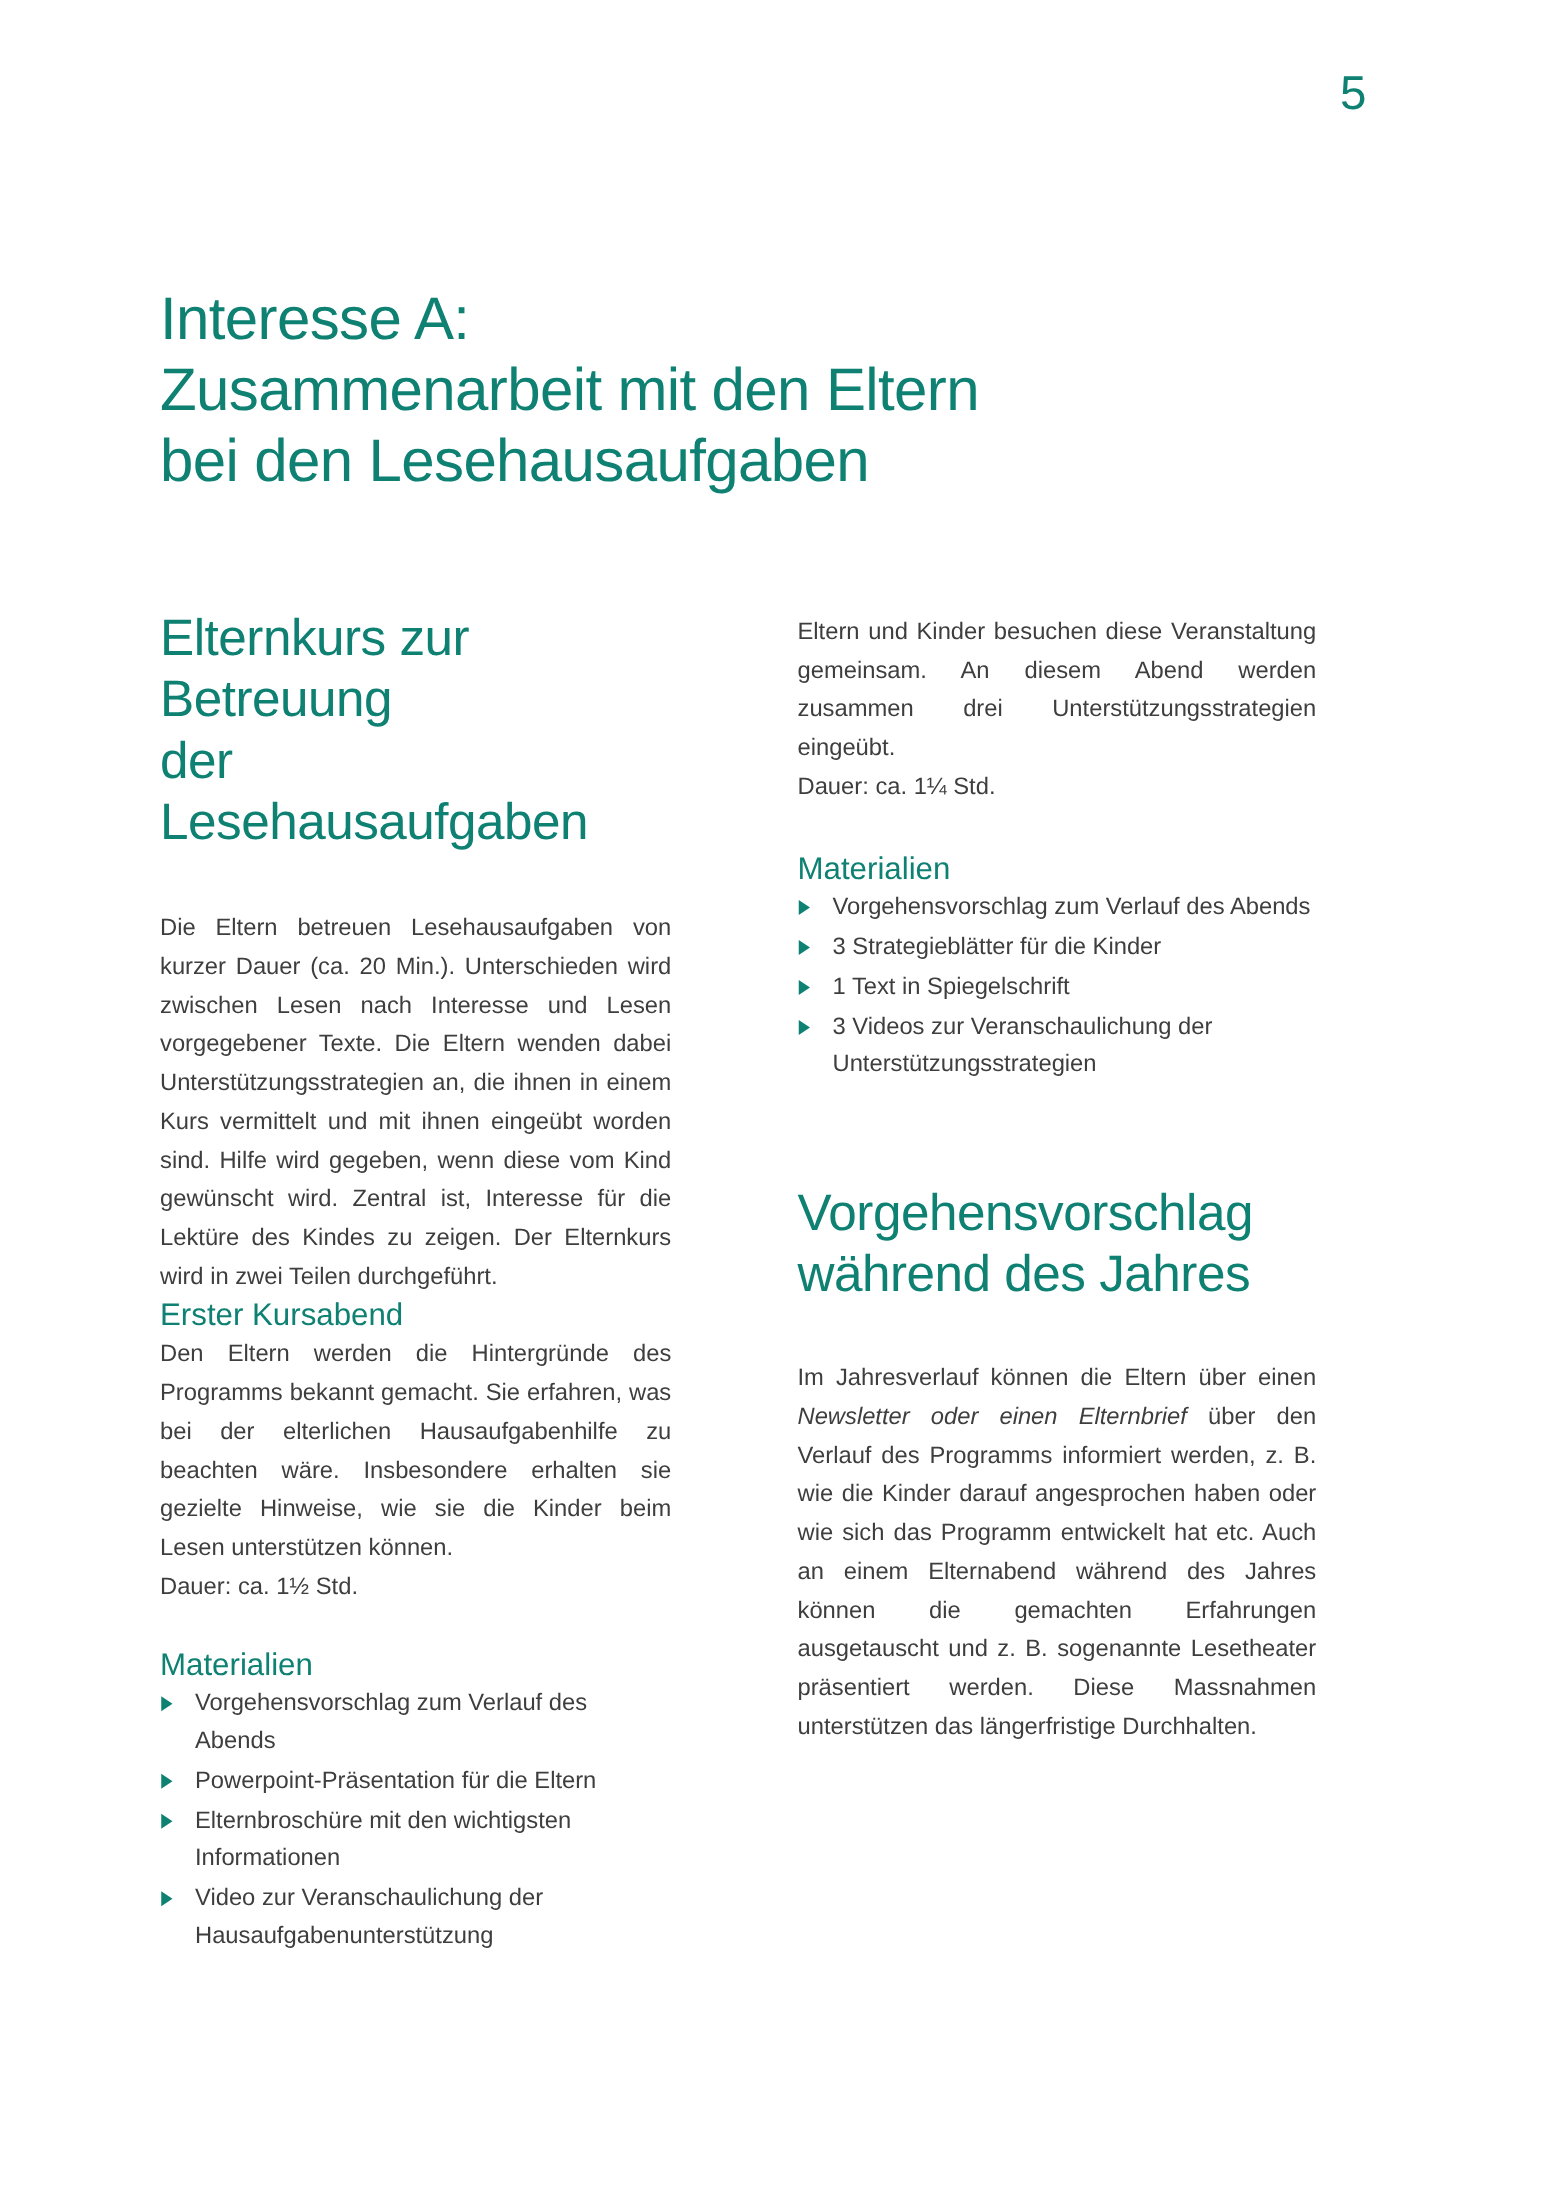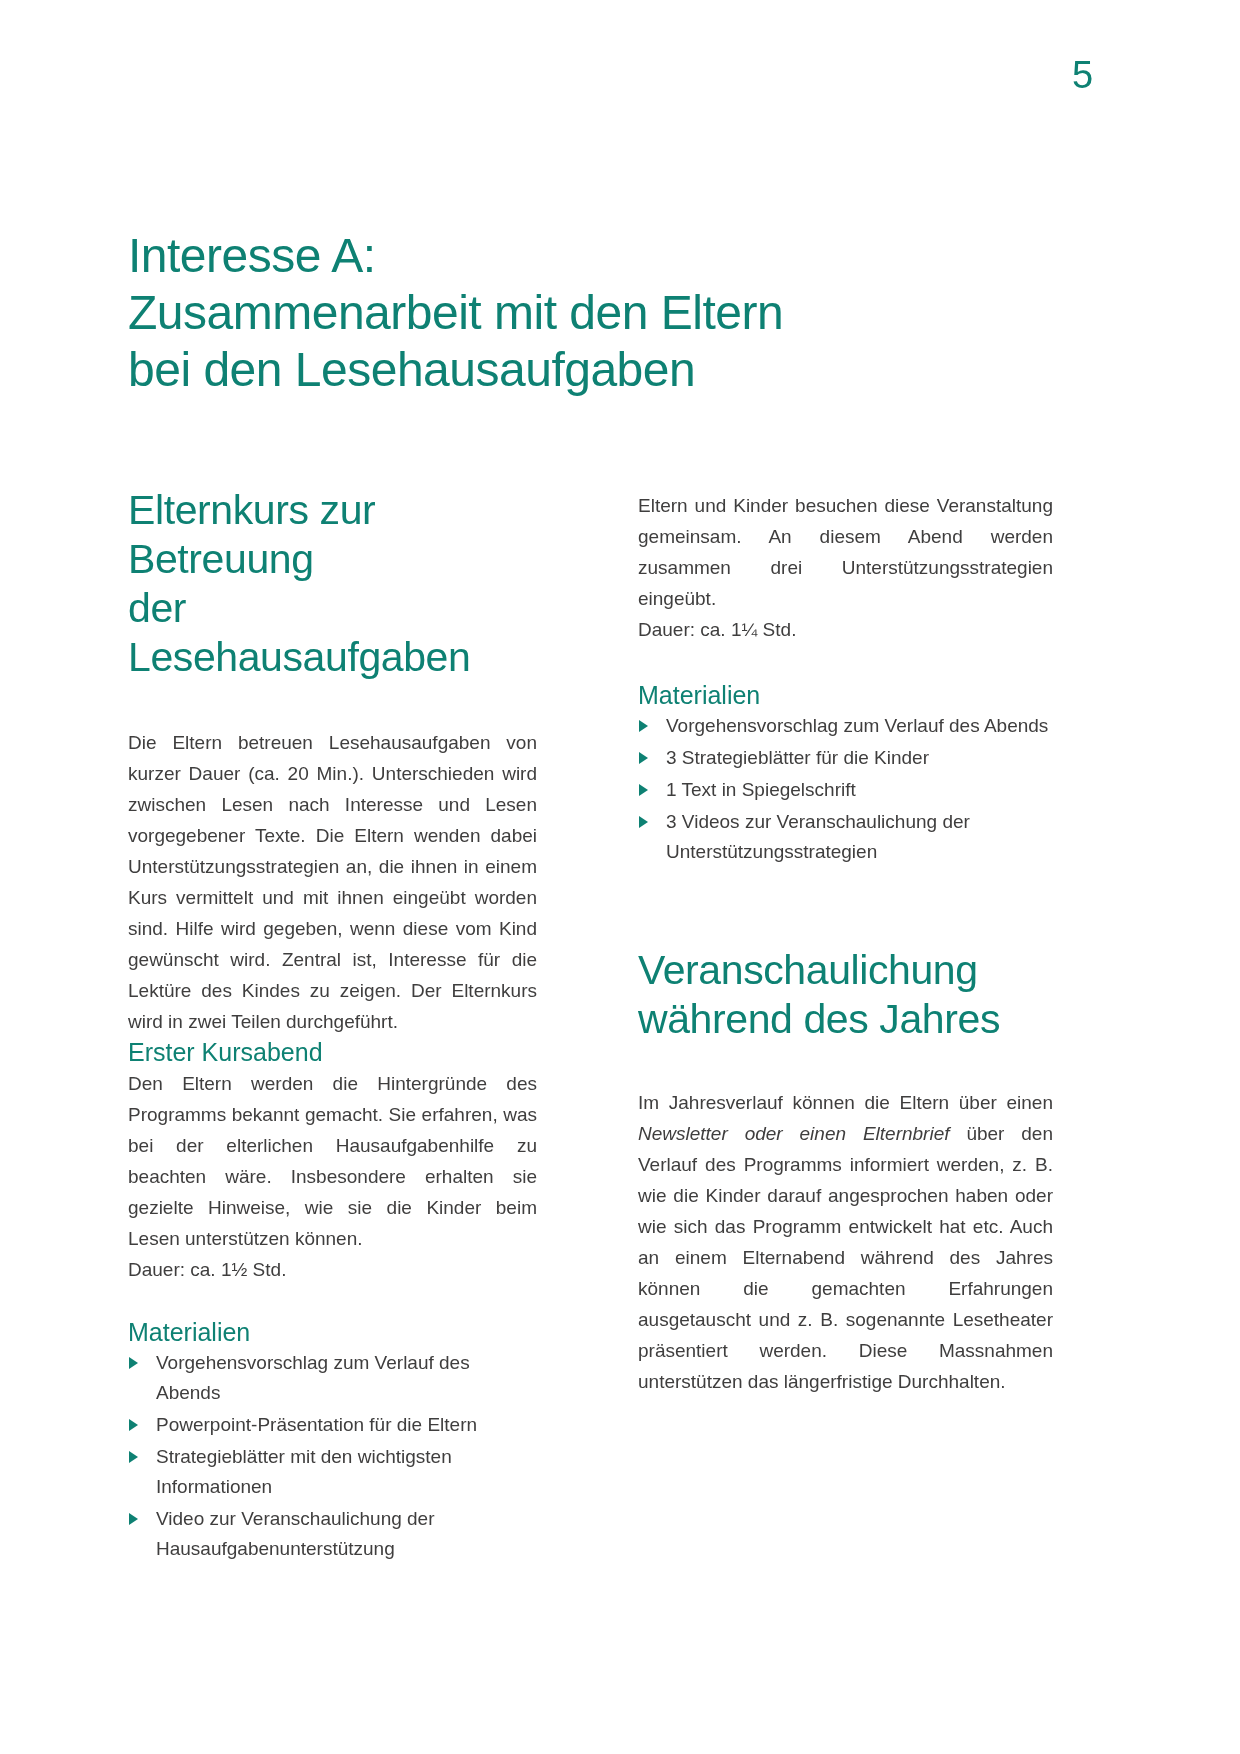--- a/index.html
+++ b/index.html
@@ -139,21 +139,21 @@
           <li class="bullet-item">
             <span class="bullet-arrow"></span>
             <span>Vorgehensvorschlag zum Verlauf des Abends</span>
           </li>
           <li class="bullet-item">
             <span class="bullet-arrow"></span>
             <span>Powerpoint-Präsentation für die Eltern</span>
           </li>
           <li class="bullet-item">
             <span class="bullet-arrow"></span>
-            <span>Strategieblätter mit den wichtigsten Informationen</span>
+            <span>Elternbroschüre mit den wichtigsten Informationen</span>
           </li>
           <li class="bullet-item">
             <span class="bullet-arrow"></span>
             <span>Video zur Veranschaulichung der Hausaufgabenunterstützung</span>
           </li>
         </ul>
 
       </div>
 
       <div class="col-right">
@@ -175,21 +175,21 @@
             <span class="bullet-arrow"></span>
             <span>1 Text in Spiegelschrift</span>
           </li>
           <li class="bullet-item">
             <span class="bullet-arrow"></span>
             <span>3 Videos zur Veranschaulichung der Unterstützungsstrategien</span>
           </li>
         </ul>
 
         <h2 class="section-heading section2-heading">
-          <span class="t-line">Veranschaulichung</span>
+          <span class="t-line">Vorgehensvorschlag</span>
           <span class="t-line">während des Jahres</span>
         </h2>
 
         <p class="body-par closing-par"><span>Im Jahresverlauf können die Eltern über einen </span><span class="italic-seg">Newsletter oder einen Elternbrief</span><span> über den Verlauf des Programms informiert werden, z. B. wie die Kinder darauf angesprochen haben oder wie sich das Programm entwickelt hat etc. Auch an einem Elternabend während des Jahres können die gemachten Erfahrungen ausgetauscht und z. B. sogenannte Lesetheater präsentiert werden. Diese Massnahmen unterstützen das längerfristige Durchhalten.</span></p>
 
       </div>
 
     </div>
   </div>
 </div>

